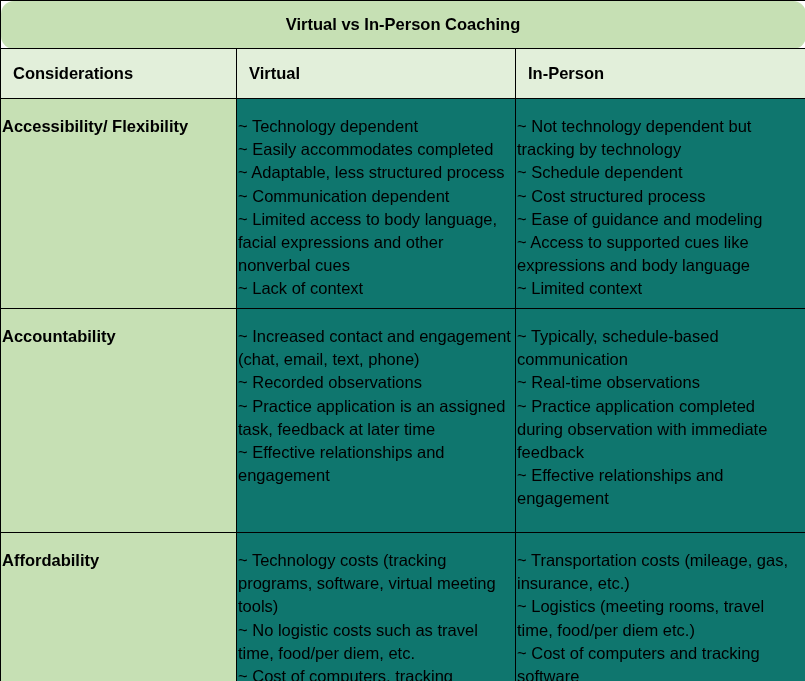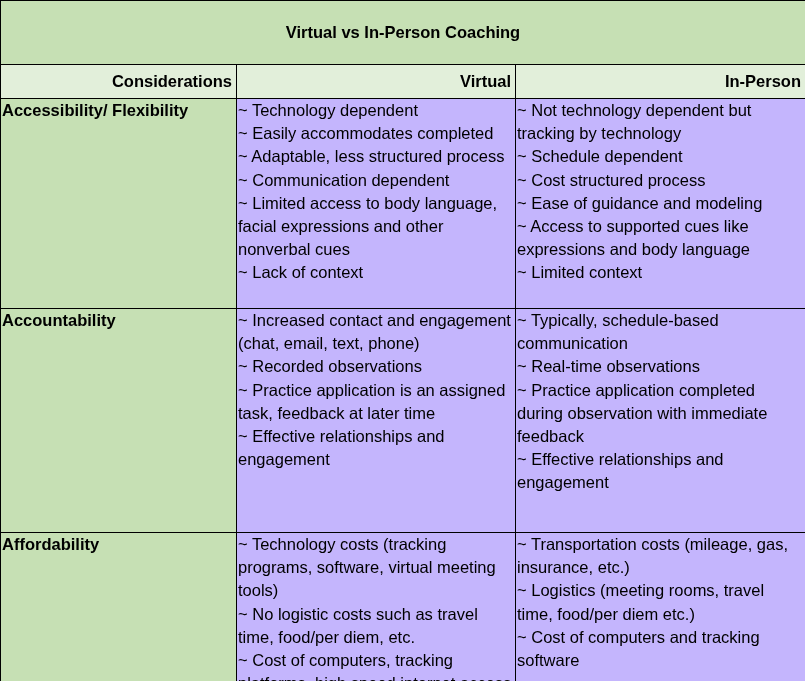--- a/index.html
+++ b/index.html
@@ -1,22 +1,22 @@
 <!DOCTYPE html>
 <html><head>
 <meta charset="utf-8">
 <style>
   html, body { margin:0; padding:0; background:#ffffff; }
   body { width:805px; height:681px; overflow:hidden; font-family:"Liberation Sans", sans-serif; color:#000; }
   table { border-collapse:collapse; width:805px; table-layout:fixed; position:absolute; left:0; top:0; }
-  td, th { border:1px solid #000; vertical-align:top; padding:0 2px 0 1px; font-size:16.5px; line-height:23.2px; }
-  .title-row th { background:#c6e0b4; height:31px; text-align:center; vertical-align:middle; font-weight:bold; font-size:16.5px; padding:16px; }
-  .head-row th { background:#e2efda; height:25px; text-align:right; vertical-align:middle; font-weight:bold; padding:4px; }
+  td, th { border:1px solid #000; vertical-align:top; padding:16px 2px 0 1px; font-size:16.5px; line-height:23.2px; }
+  .title-row th { background:#c6e0b4; height:31px; text-align:center; vertical-align:middle; font-weight:bold; font-size:16.5px; padding:8px;border-radius:13px; }
+  .head-row th { background:#e2efda; height:25px; text-align:left; vertical-align:middle; font-weight:bold; padding:12px; }
   td.consider { background:#c6e0b4; font-weight:bold; }
-  td.cell { background:#c4b5fd;margin-top:24px; }
+  td.cell { background:#0f766e;margin-top:24px; }
   .line { display:block; }
 </style>
 </head>
 <body>
 
 <table>
   <colgroup>
     <col style="width:236px">
     <col style="width:279px">
     <col style="width:290px">

